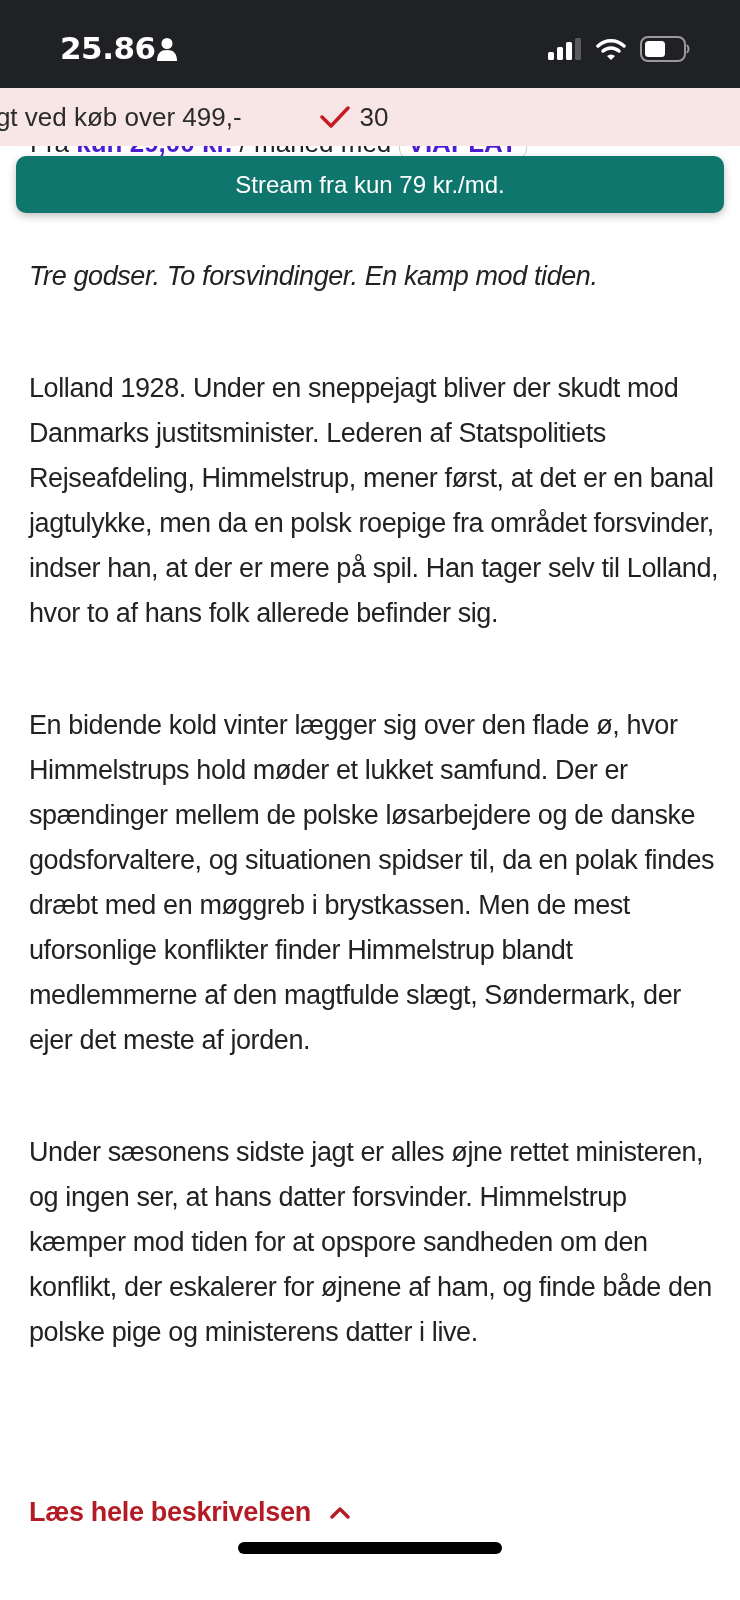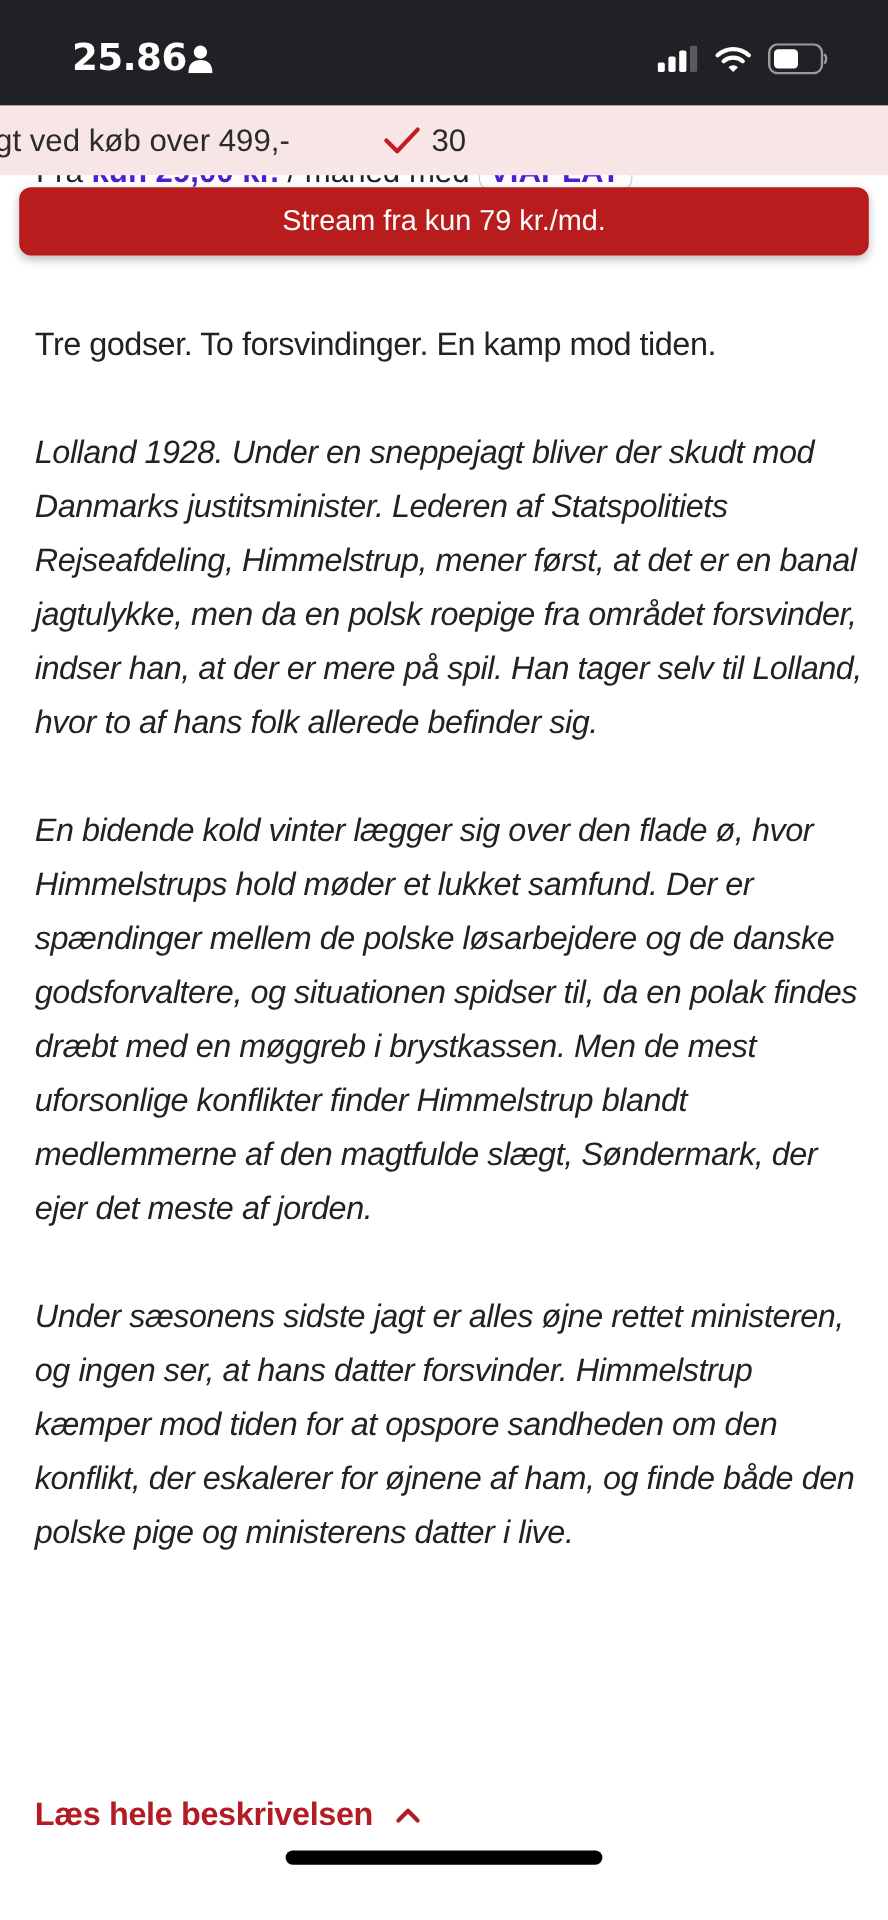--- a/index.html
+++ b/index.html
@@ -28,34 +28,34 @@
 
     .hidden-line {
       position: absolute; left: 30px; top: 128px; height: 30px; width: 600px;
       font-size: 26px; color: #222; white-space: nowrap; overflow: hidden; z-index: 1;
     }
     .hidden-line .price { color: #4b1fd1; font-weight: bold; }
     .hidden-line .brand { color: #4b1fd1; font-weight: bold; border: 1px solid #ccc; border-radius: 10px; padding: 0 8px; }
 
     .stream-button {
       position: absolute; left: 16px; top: 156px; width: 708px; height: 57px;
-      background: #b91c1c; border-radius: 10px; color: #ffffff;
+      background: #0f766e; border-radius: 10px; color: #ffffff;
       display: flex; align-items: center; justify-content: center;
       font-size: 24px; box-shadow: 0 3px 8px rgba(0,0,0,0.25); z-index: 4; border: none;
     }
 
     .content { position: absolute; left: 29px; top: 228px; width: 690px; }
     .section-title {
       font-size: 30px; font-weight: bold; color: #222222; line-height: 50px; letter-spacing: -0.3px;
     }
     .desc-para {
       font-size: 27px; line-height: 45px; color: #222222; letter-spacing: -0.4px;
     }
-    .p1 { margin-top: 37px; }
-    .p-gap { margin-top: 45px; font-style: italic; }
+    .p1 { margin-top: 26px; font-style: italic; }
+    .p-gap { margin-top: 67px; }
 
     .read-more {
       position: absolute; left: 29px; top: 1497px;
       display: flex; align-items: center; color: #b31b25;
       font-size: 27px; font-weight: bold; letter-spacing: -0.3px; cursor: pointer;
     }
     .read-more svg { margin-left: 18px; }
 
     .home-indicator {
       position: absolute; left: 238px; top: 1542px; width: 264px; height: 12px;

